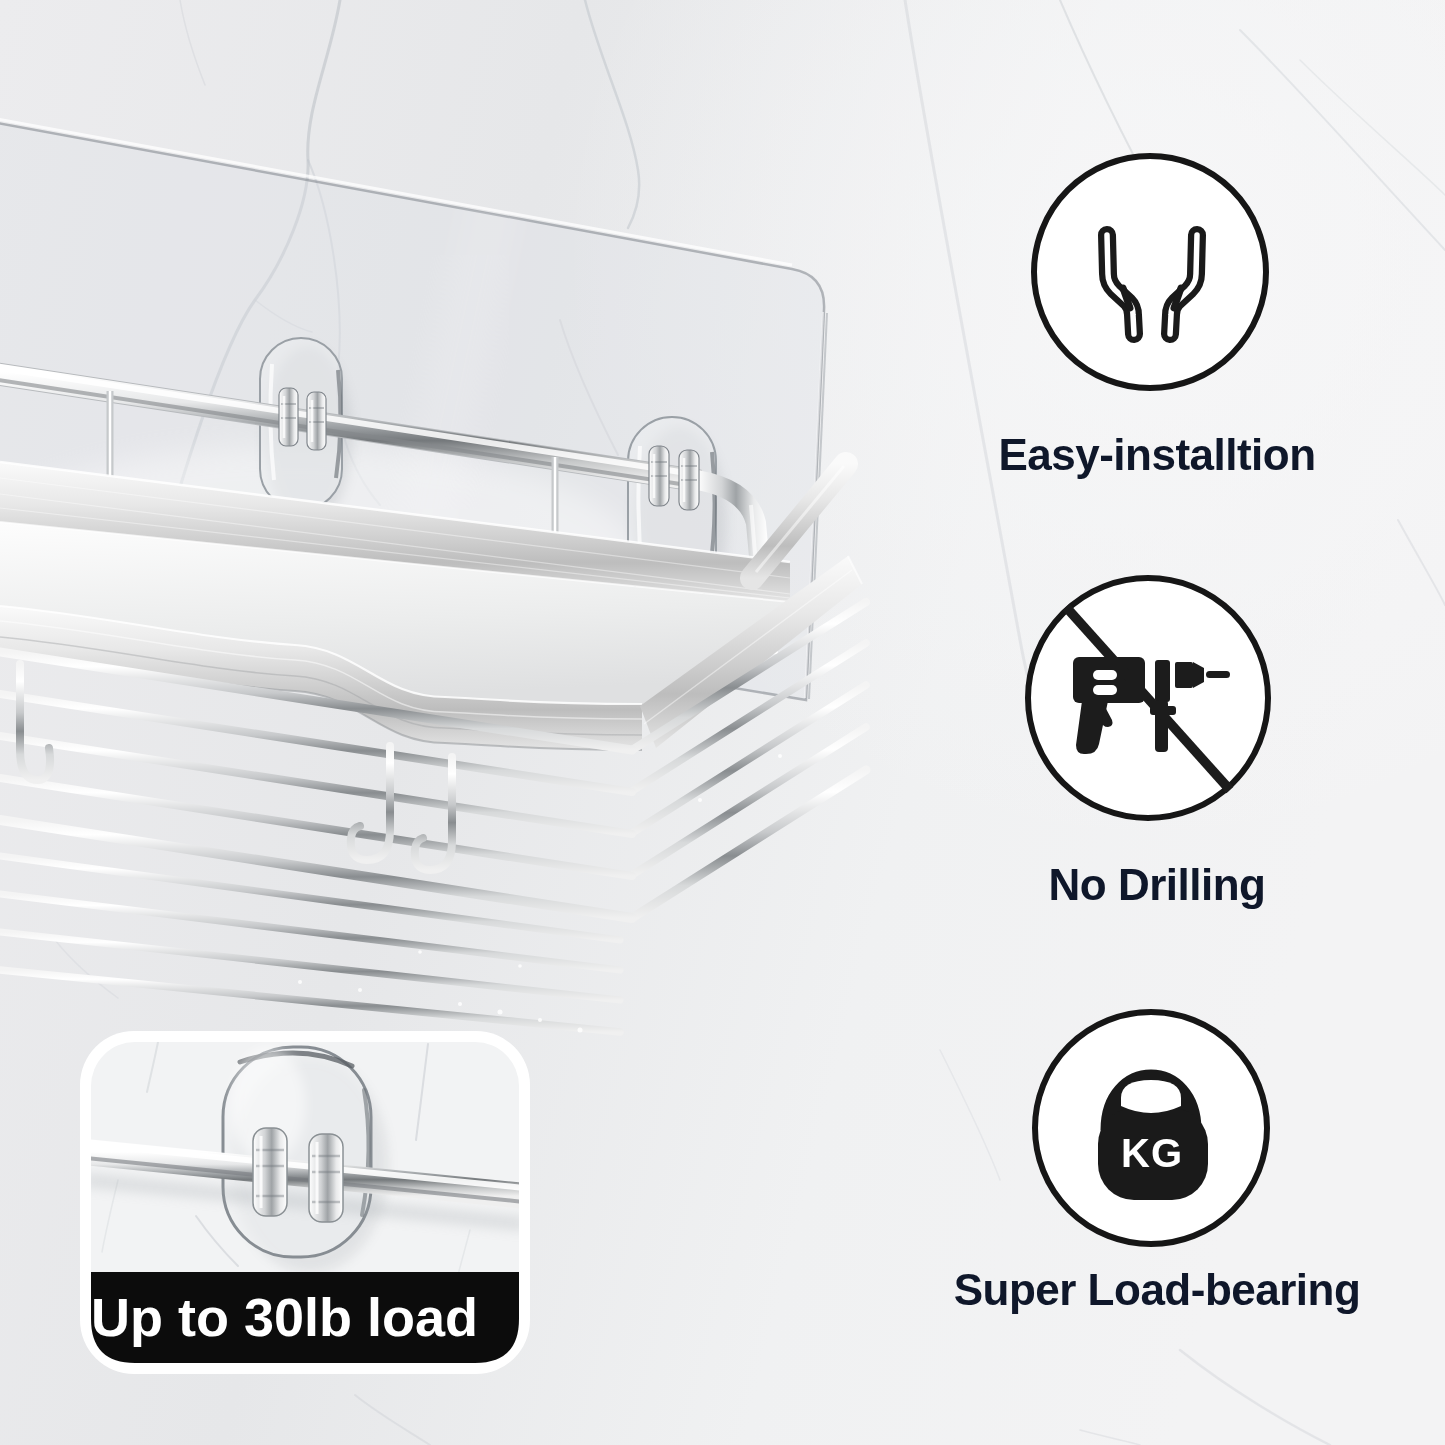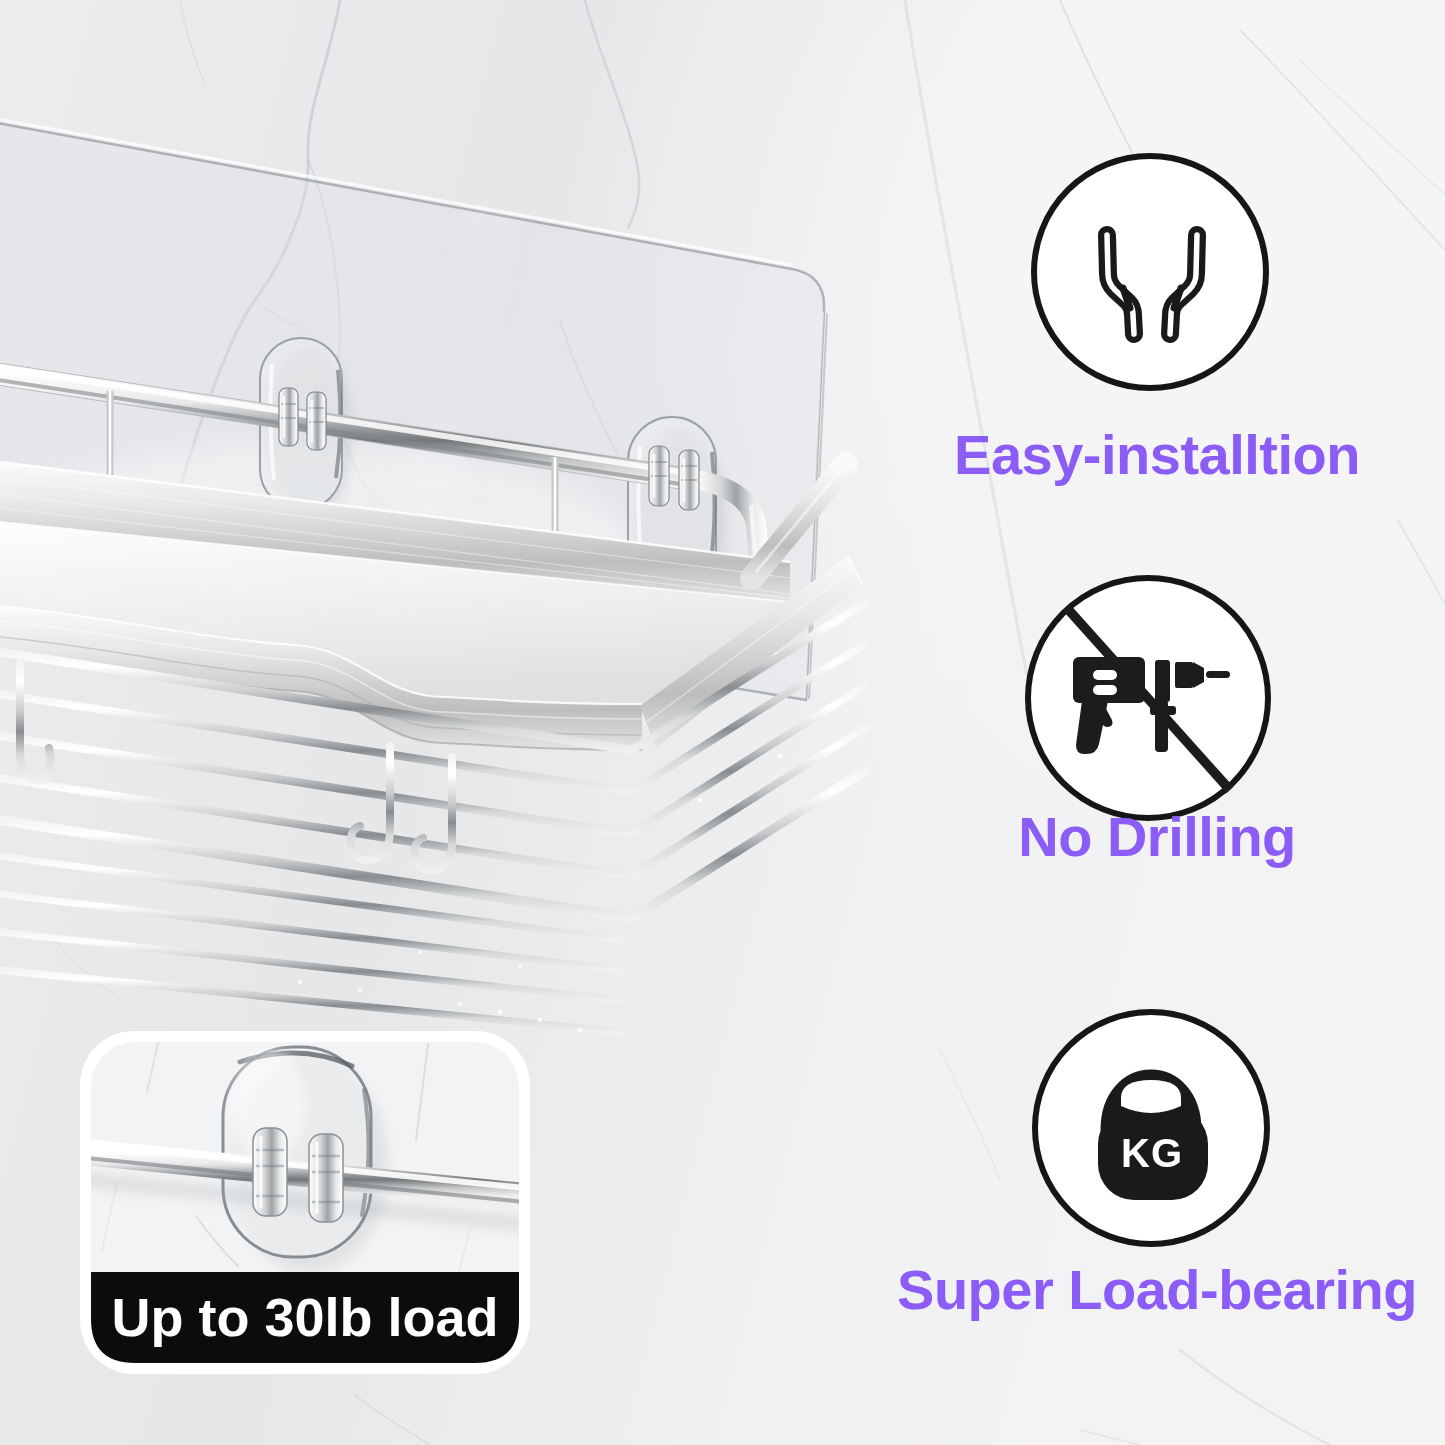--- a/index.html
+++ b/index.html
@@ -4,27 +4,27 @@
 <style>
   html,body{margin:0;padding:0;background:#ddd;}
   #stage{
     position:relative;width:1445px;height:1445px;overflow:hidden;
     font-family:"Liberation Sans", sans-serif;
     background:#ebecee;
   }
   #scene{position:absolute;left:0;top:0;}
   .feature-label{
     position:absolute;left:872px;width:570px;text-align:center;
-    font-weight:bold;font-size:56px;line-height:60px;color:#8b5cf6;
+    font-weight:bold;font-size:44px;line-height:60px;color:#0f172a;
     letter-spacing:-0.5px;white-space:nowrap;
   }
   .feature-icon{position:absolute;}
   #caption-text{
     position:absolute;left:91px;top:1272px;width:428px;height:91px;
-    text-align:center;line-height:91px;font-weight:bold;font-size:54px;
+    text-align:left;line-height:91px;font-weight:bold;font-size:54px;
     color:#fff;white-space:nowrap;
   }
 </style>
 </head>
 <body>
 
 <div id="stage">
 
   <svg id="scene" width="1445" height="1445" viewBox="0 0 1445 1445">
     <defs>
@@ -307,21 +307,21 @@
         <rect x="131" y="126" width="13" height="52" rx="4"></rect>
         <rect x="126" y="132" width="26" height="9" rx="3"></rect>
       </g>
       <g fill="#ffffff" stroke="none">
         <rect x="69" y="96" width="24" height="10" rx="5"></rect>
         <rect x="69" y="111" width="24" height="10" rx="5"></rect>
       </g>
       <path d="M42,33 L206,216" stroke="#1c1c1c" stroke-width="9.5" fill="none"></path>
     </g>
   </svg>
-  <div class="feature-label" style="top:807px">No Drilling</div>
+  <div class="feature-label" style="top:855px">No Drilling</div>
 
   <svg class="feature-icon" style="left:1031px;top:1008px" width="240" height="240" viewBox="0 0 240 240">
     <circle cx="120" cy="120" r="116" fill="#ffffff" stroke="#161616" stroke-width="6"></circle>
     <g>
       <path d="M82,122 C82,58 158,58 158,122" stroke="#1a1a1a" stroke-width="25" fill="none"></path>
       <rect x="67" y="100" width="110" height="92" rx="36" fill="#1a1a1a"></rect>
       <path d="M90,98 L90,90 Q90,72 120,72 Q150,72 150,90 L150,98 Q120,112 90,98 Z" fill="#ffffff"></path>
       <text x="121" y="159" text-anchor="middle" font-family="Liberation Sans, sans-serif" font-weight="bold" font-size="40" fill="#ffffff" letter-spacing="1">KG</text>
     </g>
   </svg>

